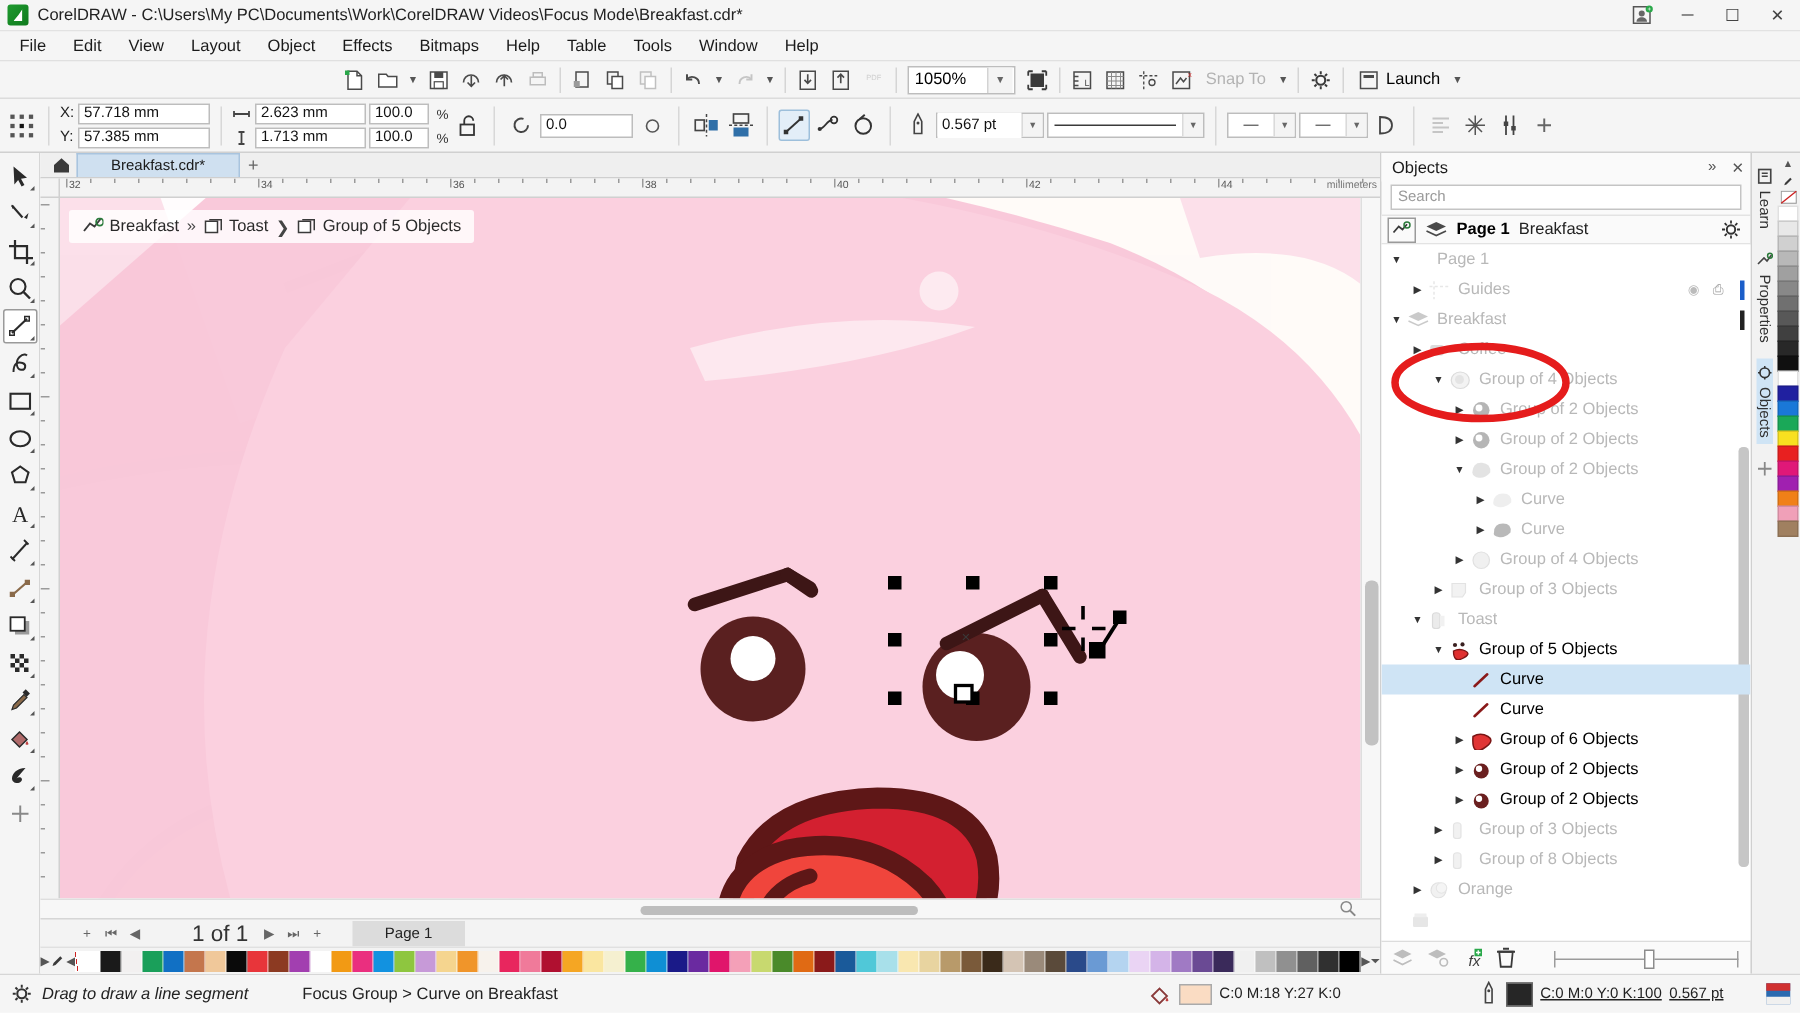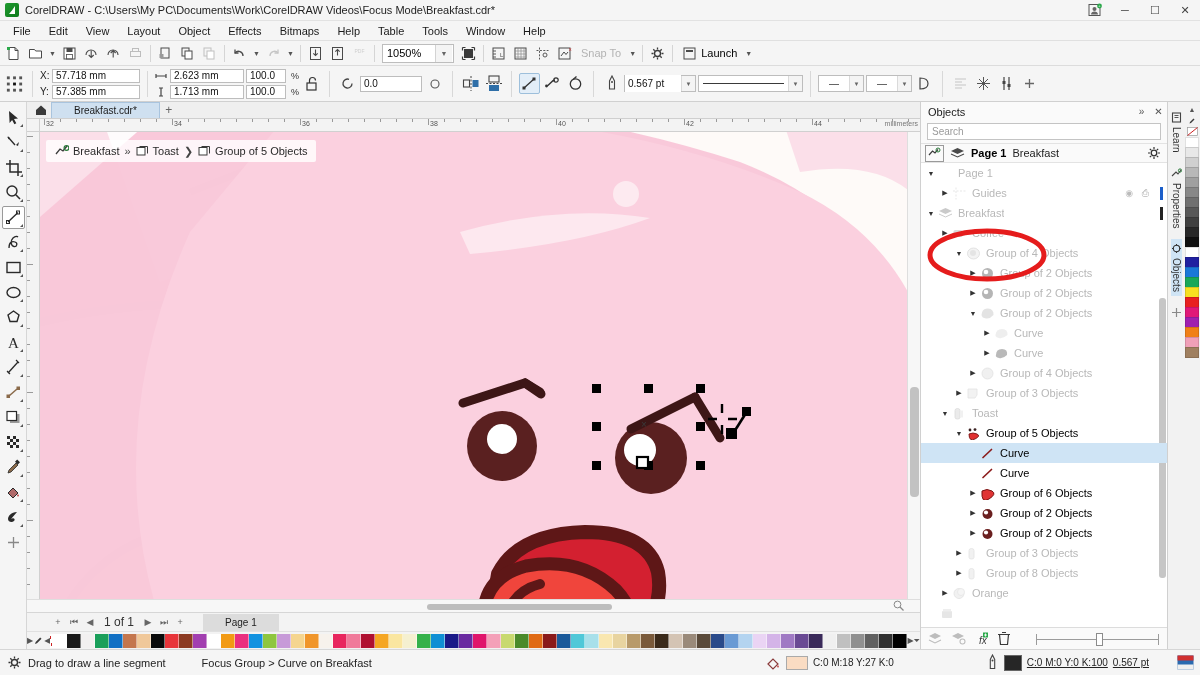--- a/index.html
+++ b/index.html
@@ -38,21 +38,21 @@
   
   .menubar {
     height: 20px; background: #f5f5f5; display: flex; align-items: center;
     padding-left: 4px; border-bottom: 1px solid #e0e0e0; flex: none;
   }
   .menu-item { padding: 2px 9px; font-size: 11px; color: #1a1a1a; }
 
   
   .toolbar {
     height: 25px; background: #f5f5f5; display: flex; align-items: center;
-    padding-left: 3px; gap: 1px; border-bottom: 1px solid #dcdcdc; flex: none;
+    padding-left: 3px; gap: 1px; border-bottom: 1px solid #dcdcdc; flex: none; justify-content: center;
   }
   .tb-btn {
     width: 21px; height: 21px; display: flex; align-items: center; justify-content: center;
     border: 1px solid transparent; border-radius: 2px;
   }
   .tb-sep { width: 1px; height: 17px; background: #d5d5d5; margin: 0 3px; }
   .tb-caret { width: 11px; height: 21px; display:flex;align-items:center;justify-content:center; font-size:7px; color:#555; }
   .zoom-combo {
     display: flex; align-items: center; height: 19px; border: 1px solid #bdbdbd;
     background: #fff; margin: 0 3px; width: 72px;
@@ -219,35 +219,35 @@
   
   .palstrip { width: 16px; background:#f2f2f2; flex:none; display:flex; flex-direction:column;
      align-items:center; padding-top:2px; }
   .palstrip .ph { height: 11px; width: 14px; display:flex;align-items:center;justify-content:center; font-size:7px; color:#555;}
   .pal-cell { width: 14px; height: 11px; border: 1px solid rgba(0,0,0,0.12); margin-bottom:-1px; }
 
   
   .pagebar { height: 19px; background:#f3f3f3; display:flex; align-items:center; flex:none;
      border-top:1px solid #d6d6d6; padding-left: 24px; gap:2px;}
   .pb-nav { width:14px;height:15px;display:flex;align-items:center;justify-content:center;font-size:9px;color:#666;}
-  .pb-count { font-size:12px; color:#333; padding: 0 5px; }
+  .pb-count { font-size:15px; color:#333; padding: 0 5px; margin-left: 24px; }
   .page-tab { height:17px; background:#dcdcdc; display:flex;align-items:center;padding:0 22px;
      font-size:10px; color:#222; margin-left:14px;}
 
   .palette-row { height: 18px; background:#f3f3f3; display:flex; align-items:center; flex:none; border-top:1px solid #e0e0e0;}
   .pal-nav { width:12px; height:18px; display:flex;align-items:center;justify-content:center;font-size:8px;color:#555;}
   .pal-swatch { width: 14px; height: 14px; border-right: 1px solid rgba(255,255,255,0.45); position:relative;}
   .pal-swatch.nofill { background:#fff; }
   .pal-swatch.nofill::after { content:""; position:absolute; inset:0; background:
      linear-gradient(to top right, transparent 45%, #c22 45%, #c22 55%, transparent 55%); }
   .pal-more { width:16px;height:18px;display:flex;align-items:center;justify-content:center;font-size:8px;color:#555;}
 
   .statusbar { height: 26px; background:#f5f5f5; border-top:1px solid #d6d6d6; display:flex;
      align-items:center; flex:none; }
-  .sb-hint { font-size:11px; color:#222; margin-left:6px; }
+  .sb-hint { font-size:11px; color:#222; margin-left:6px;font-style:italic; }
   .sb-focus { font-size:11px; color:#222; margin-left:36px; }
   .sb-right { margin-left:auto; display:flex; align-items:center; gap:6px; padding-right:6px;}
   .sb-grp { display:flex; align-items:center; gap:5px; font-size:10px; color:#222;}
   .sw-fill { width:22px; height:14px; border:1px solid #aaa; }
   .sw-out { width:18px; height:16px; border:1px solid #666; }
 
   svg { display:block; }
 </style>
 </head>
 <body>

